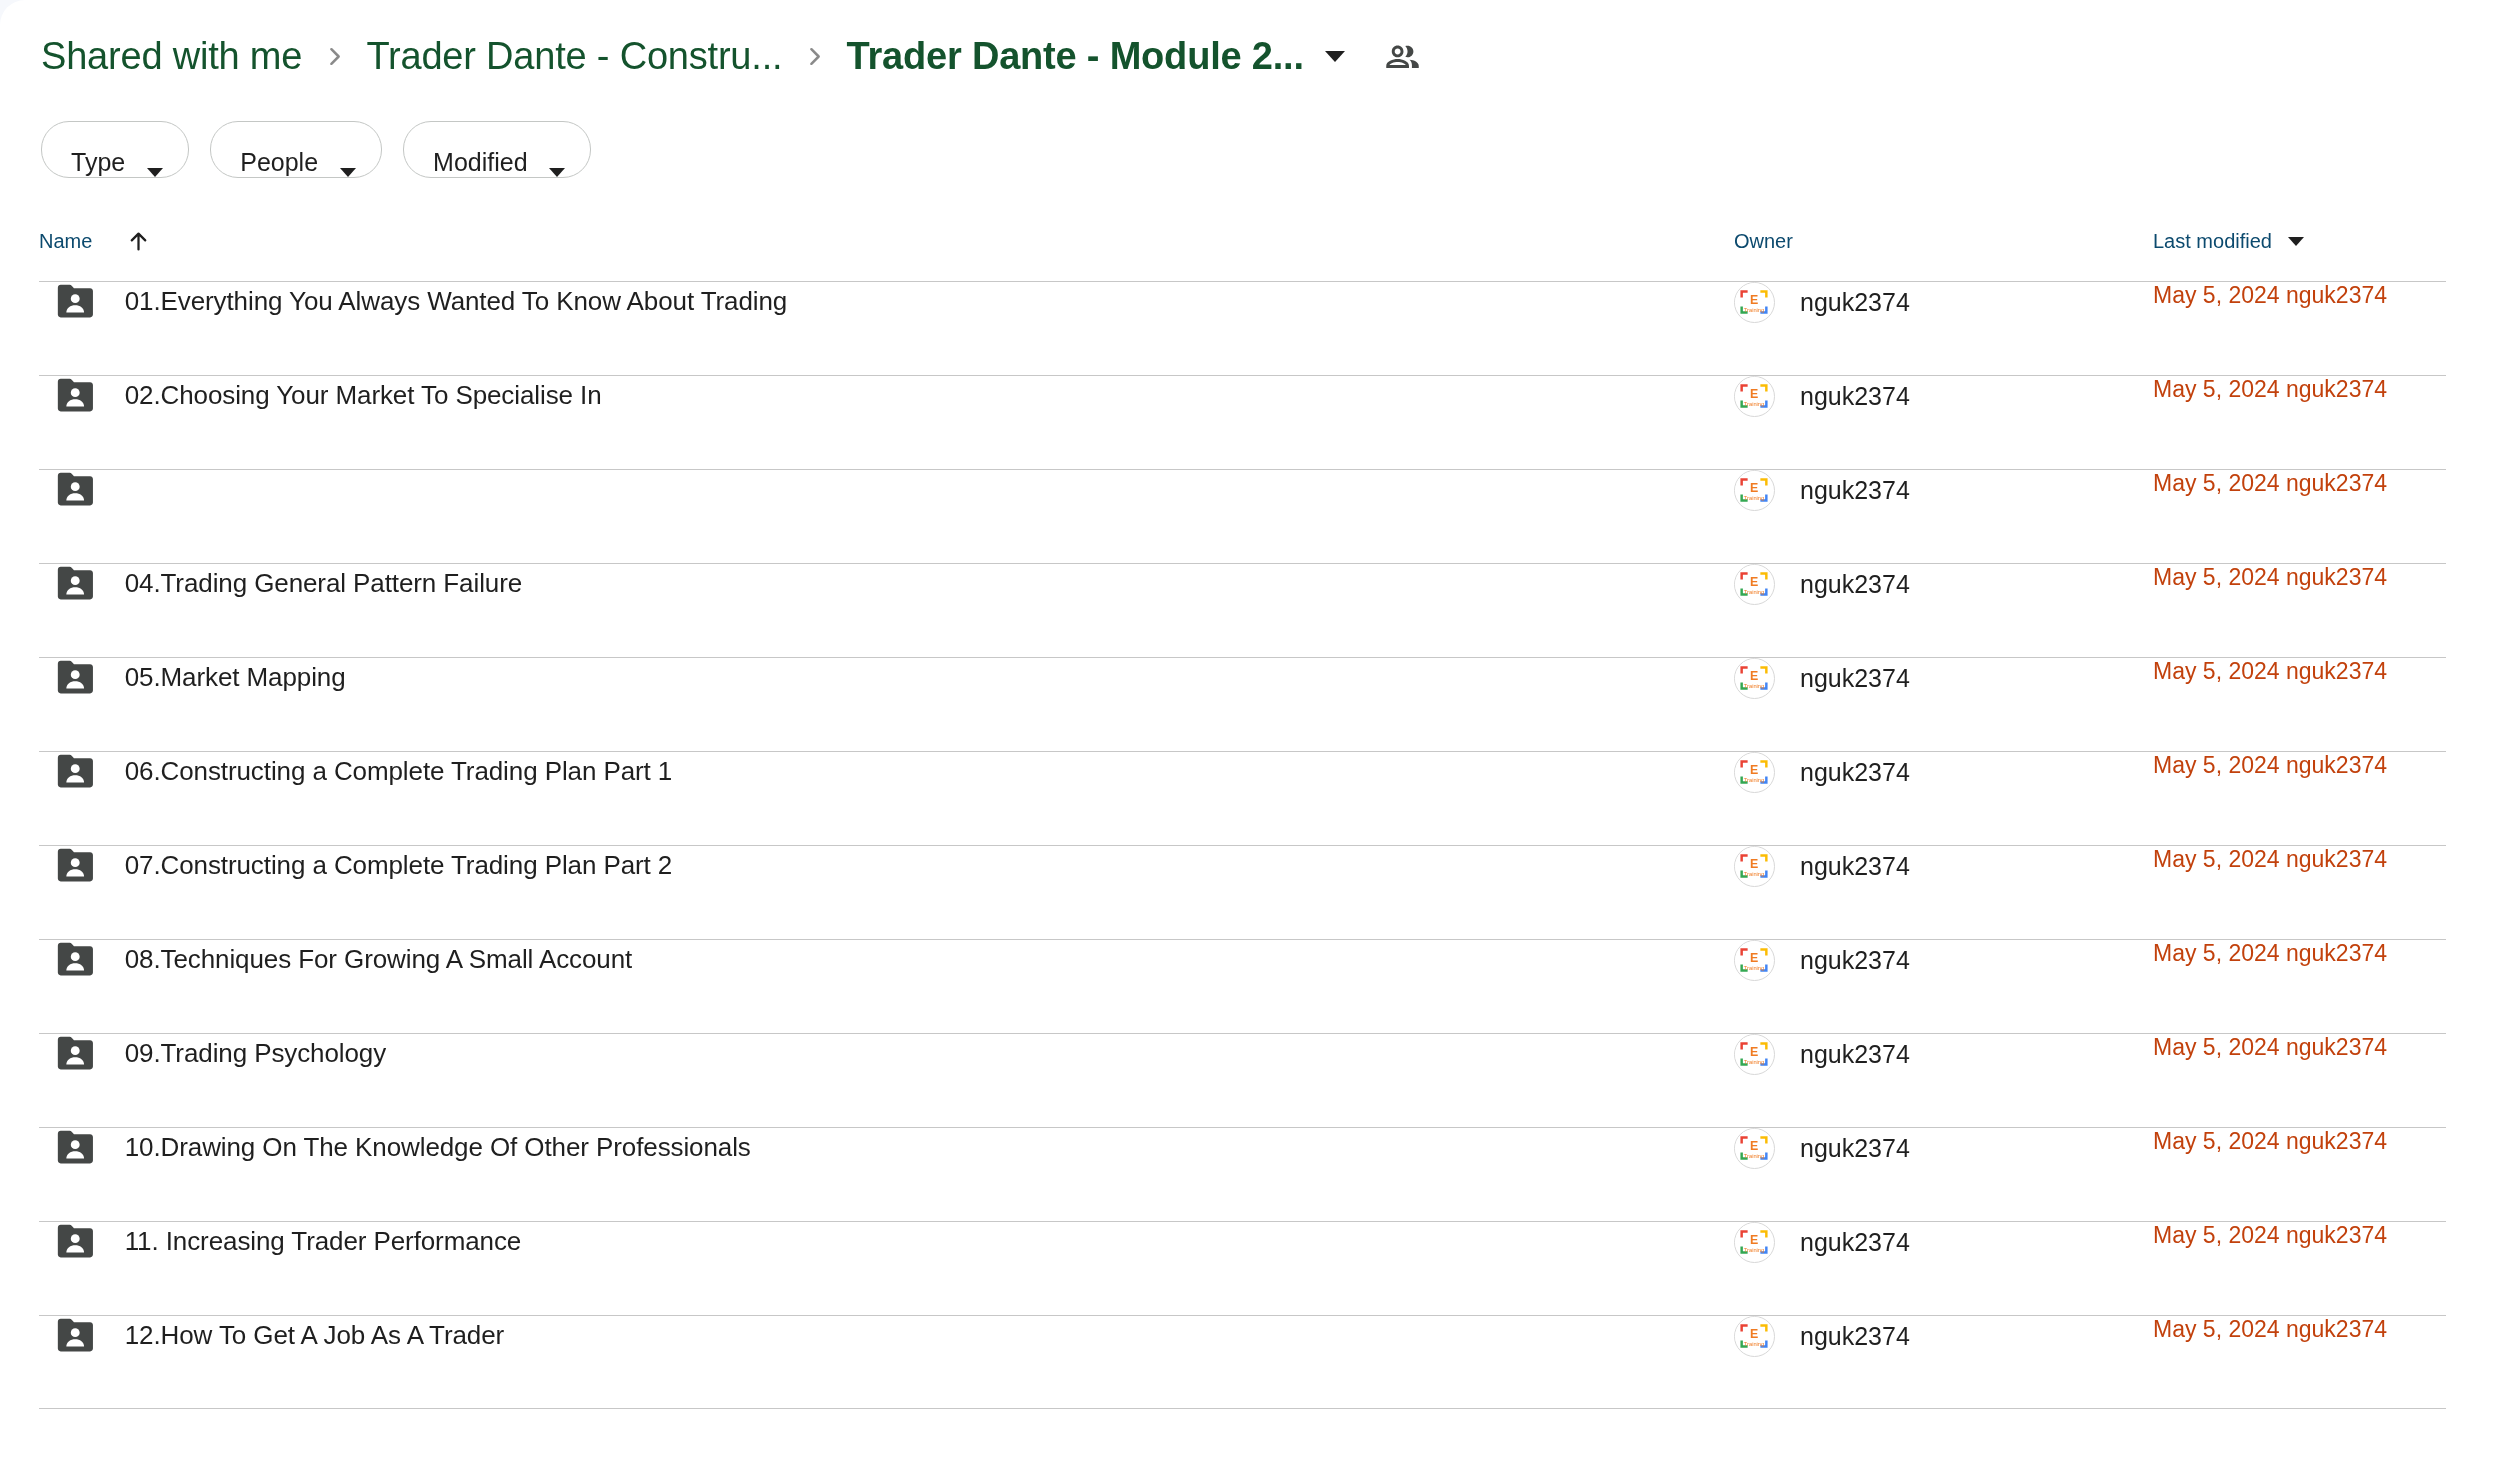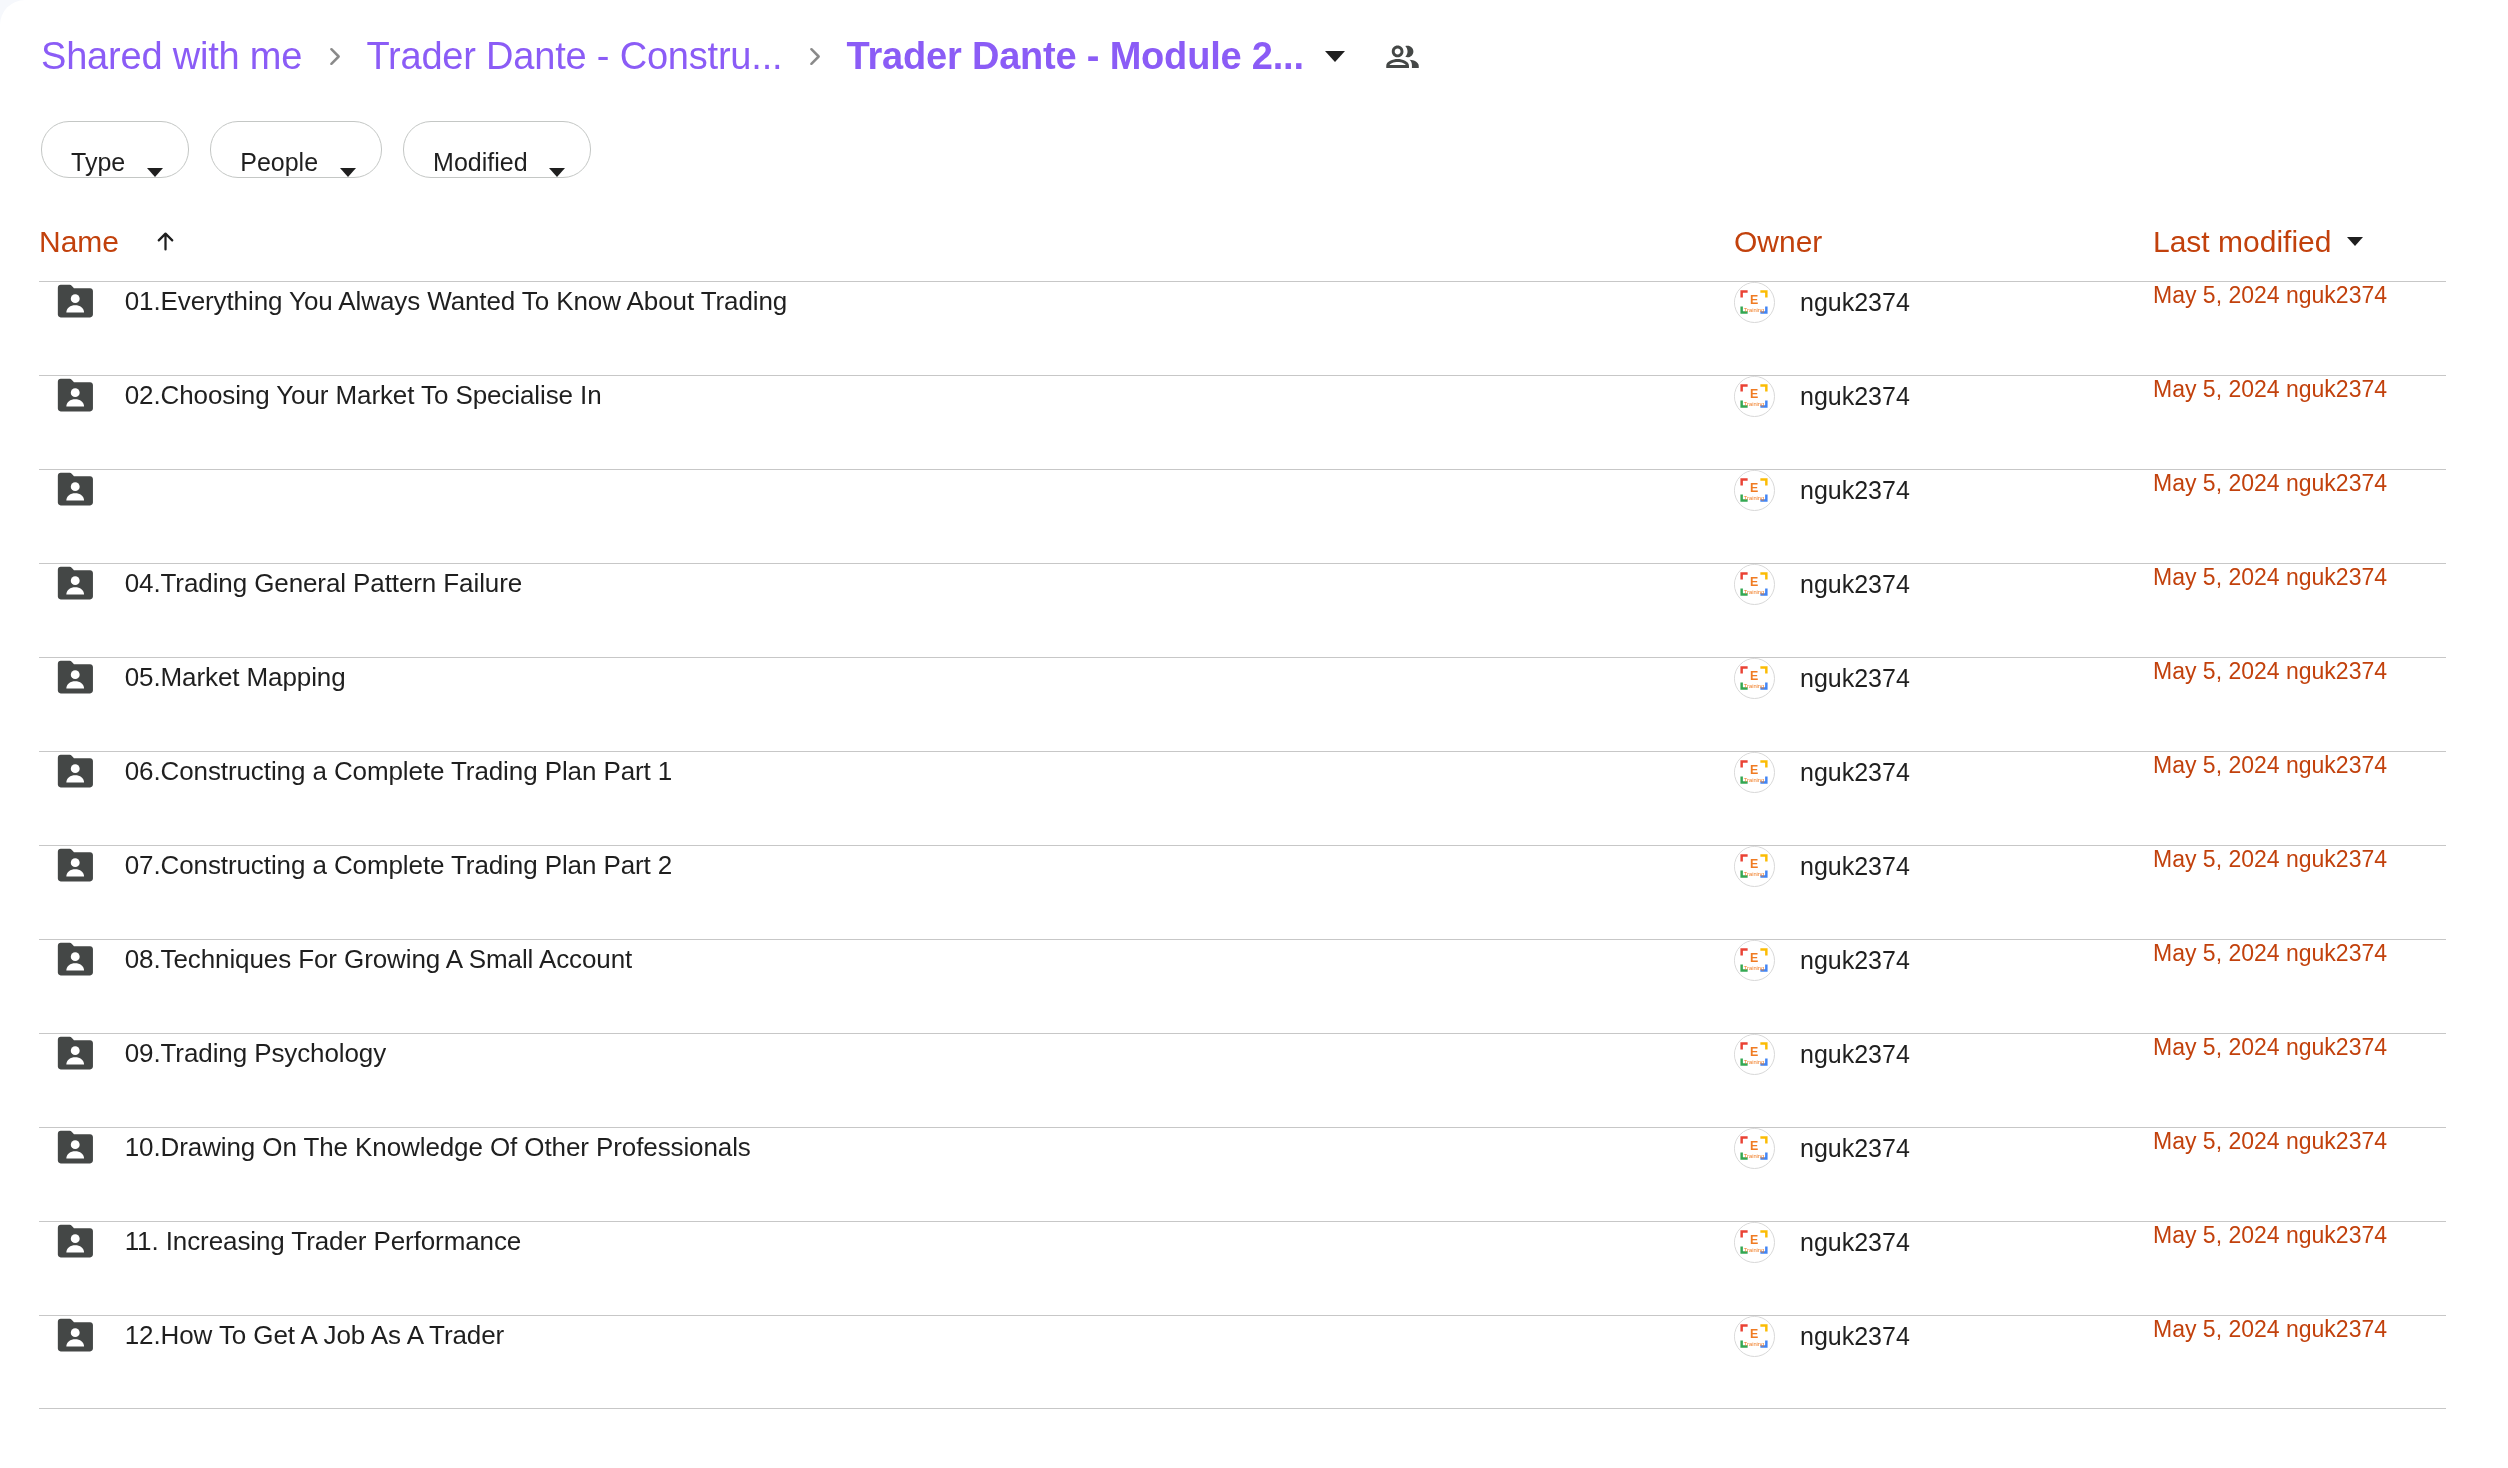--- a/index.html
+++ b/index.html
@@ -24,21 +24,21 @@
   
   .breadcrumb-bar {
     display: flex;
     align-items: center;
     height: 113px;
     padding-left: 41px;
   }
 
   .crumb {
     font-size: 38px;
-    color: #8b5cf6;
+    color: #14532d;
     letter-spacing: -0.2px;
     white-space: nowrap;
     cursor: pointer;
   }
   .crumb-last { font-weight: 700; }
 
   .crumb-sep {
     margin: 0 17.6px;
     width: 29px;
     height: 29px;
@@ -110,22 +110,22 @@
     align-items: center;
     height: 55px;
     padding-left: 0;
   }
 
   .col-name   { flex: 1 1 auto; display: flex; align-items: center; padding-left: 0; }
   .col-owner  { flex: 0 0 419px; display: flex; align-items: center; }
   .col-mod    { flex: 0 0 293px; display: flex; align-items: center; }
 
   .th {
-    font-size: 30px;
-    color: #c2410c;
+    font-size: 20px;
+    color: #0c4a6e;
     white-space: nowrap;
   }
 
   .sort-arrow {
     margin-left: 33px;
     width: 27px; height: 27px;
     display: flex; align-items: center; justify-content: center;
     cursor: pointer;
   }
 

